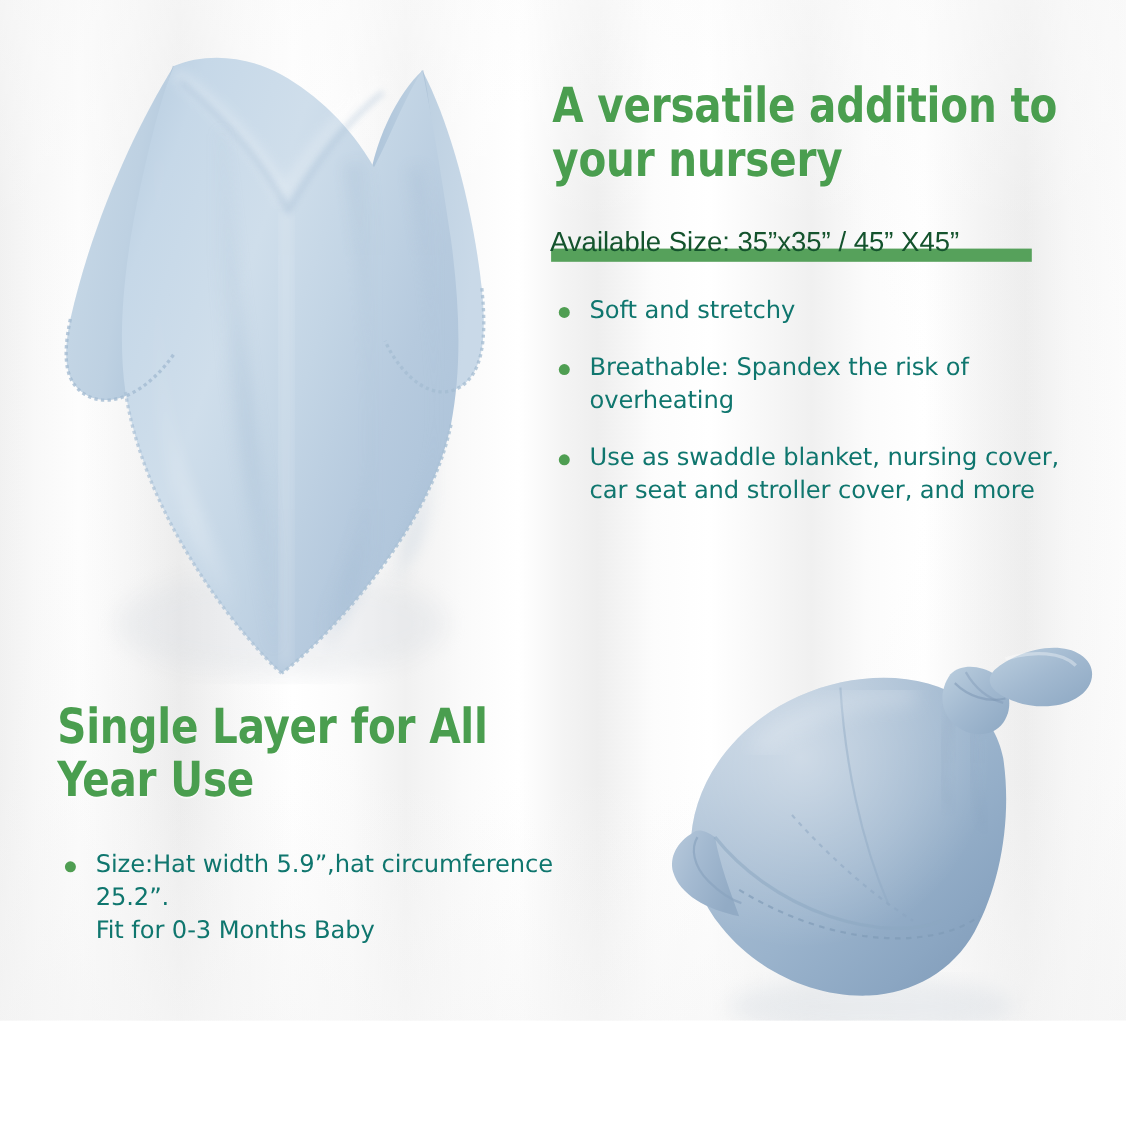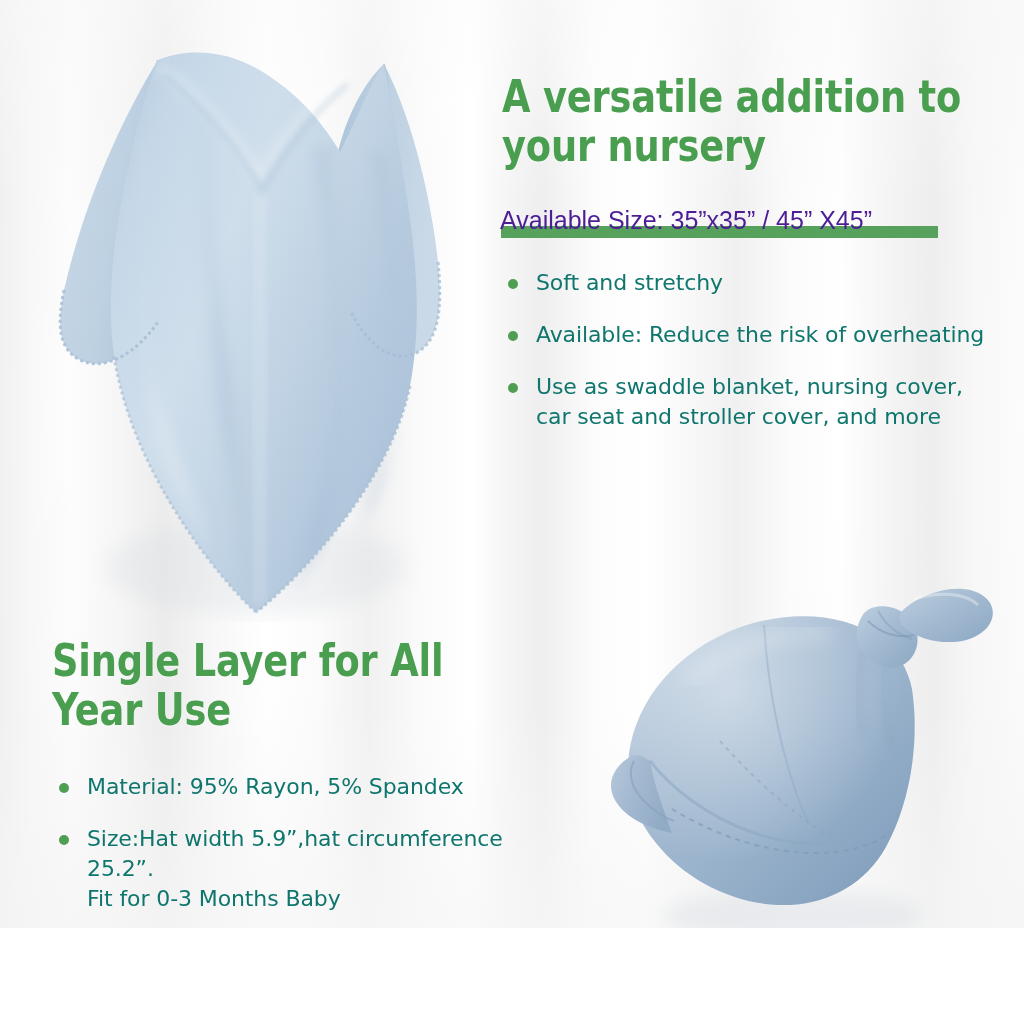--- a/index.html
+++ b/index.html
@@ -120,21 +120,21 @@
     height: 12px;
     background: #56a15b;
   }
   .size-text {
     position: absolute;
     left: 0;
     top: 0;
     font-family: "Liberation Sans", "DejaVu Sans", sans-serif;
     font-size: 25px;
     line-height: 34px;
-    color: #4c1d95;
+    color: #14532d;
     white-space: nowrap;
   }
 
   .bullet-list {
     position: absolute;
     list-style: none;
     margin: 0;
     padding: 0;
     font-family: "DejaVu Sans", sans-serif;
     color: #0f766e;
@@ -362,37 +362,33 @@
     <div class="size-text">Available Size: 35”x35” / 45” X45”</div>
   </div>
 
   <ul class="bullet-list" id="bullets-top">
     <li class="bullet-item">
       <span class="bullet-dot"></span>
       <span class="bullet-text">Soft and stretchy</span>
     </li>
     <li class="bullet-item">
       <span class="bullet-dot"></span>
-      <span class="bullet-text">Available: Reduce the risk of overheating</span>
+      <span class="bullet-text">Breathable: Spandex the risk of overheating</span>
     </li>
     <li class="bullet-item">
       <span class="bullet-dot"></span>
       <span class="bullet-text">Use as swaddle blanket, nursing cover,
 car seat and stroller cover, and more</span>
     </li>
   </ul>
 
   <div class="headline" id="headline-bottom">Single Layer for All
 Year Use</div>
 
   <ul class="bullet-list" id="bullets-bottom">
     <li class="bullet-item">
       <span class="bullet-dot"></span>
-      <span class="bullet-text">Material: 95% Rayon, 5% Spandex</span>
-    </li>
-    <li class="bullet-item">
-      <span class="bullet-dot"></span>
       <span class="bullet-text">Size:Hat width 5.9”,hat circumference 25.2”.
 Fit for 0-3 Months Baby</span>
     </li>
   </ul>
 
 </div>
 
 </body></html>

